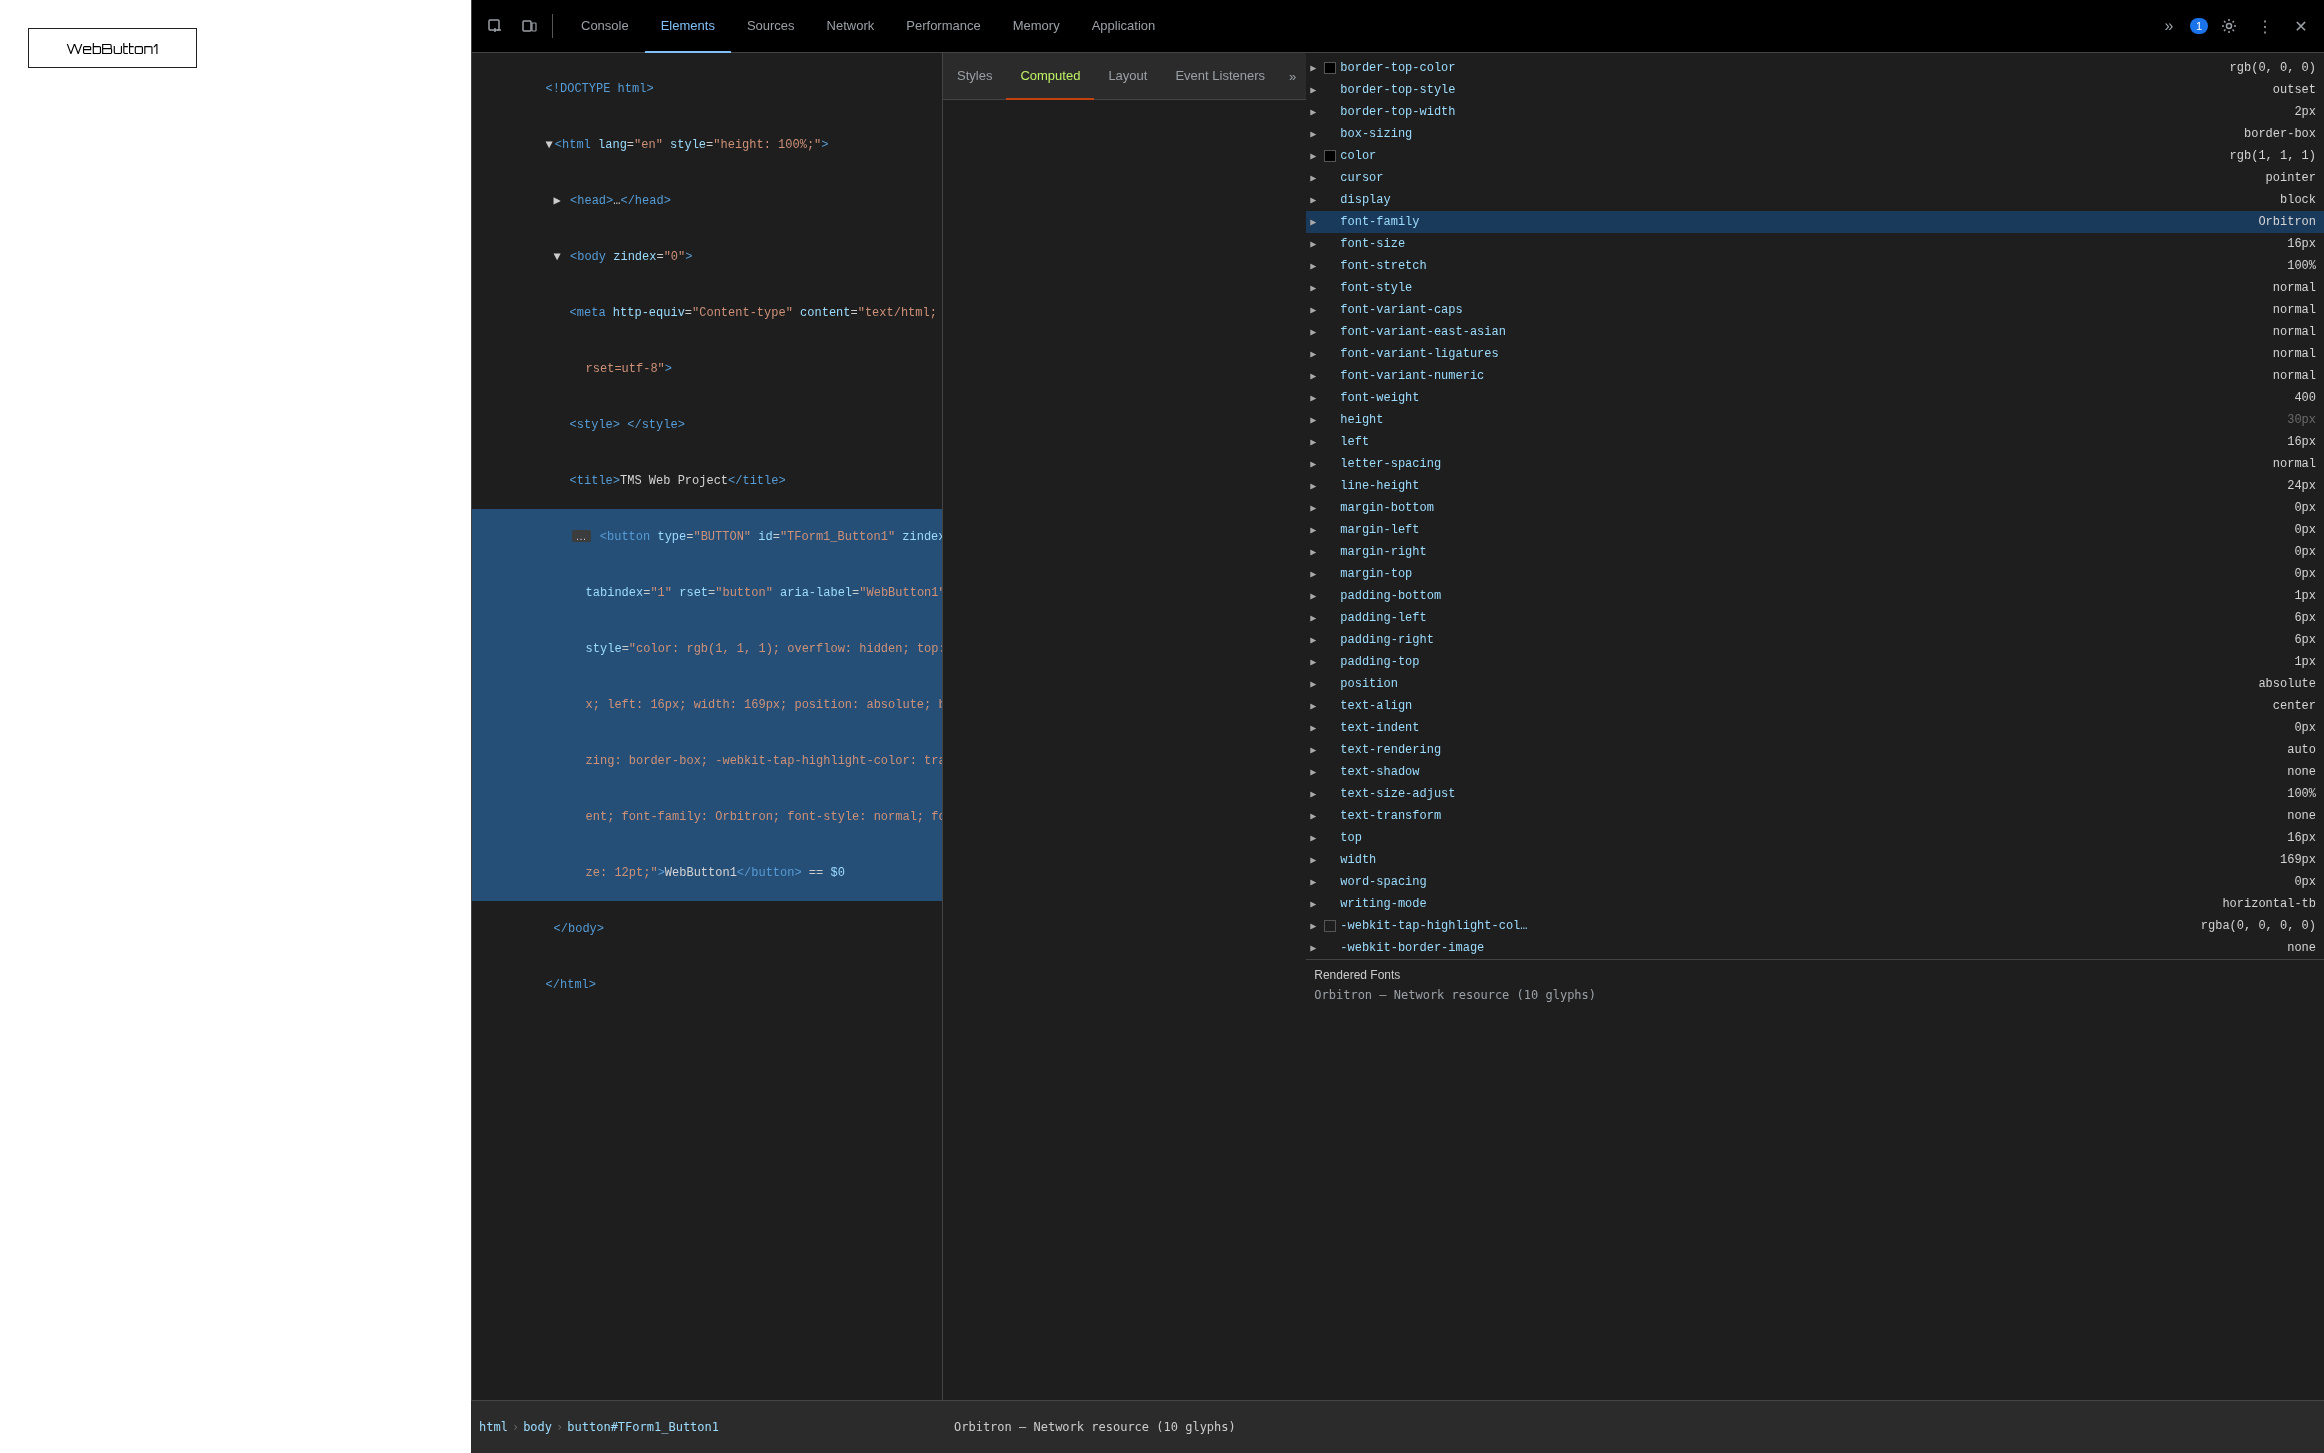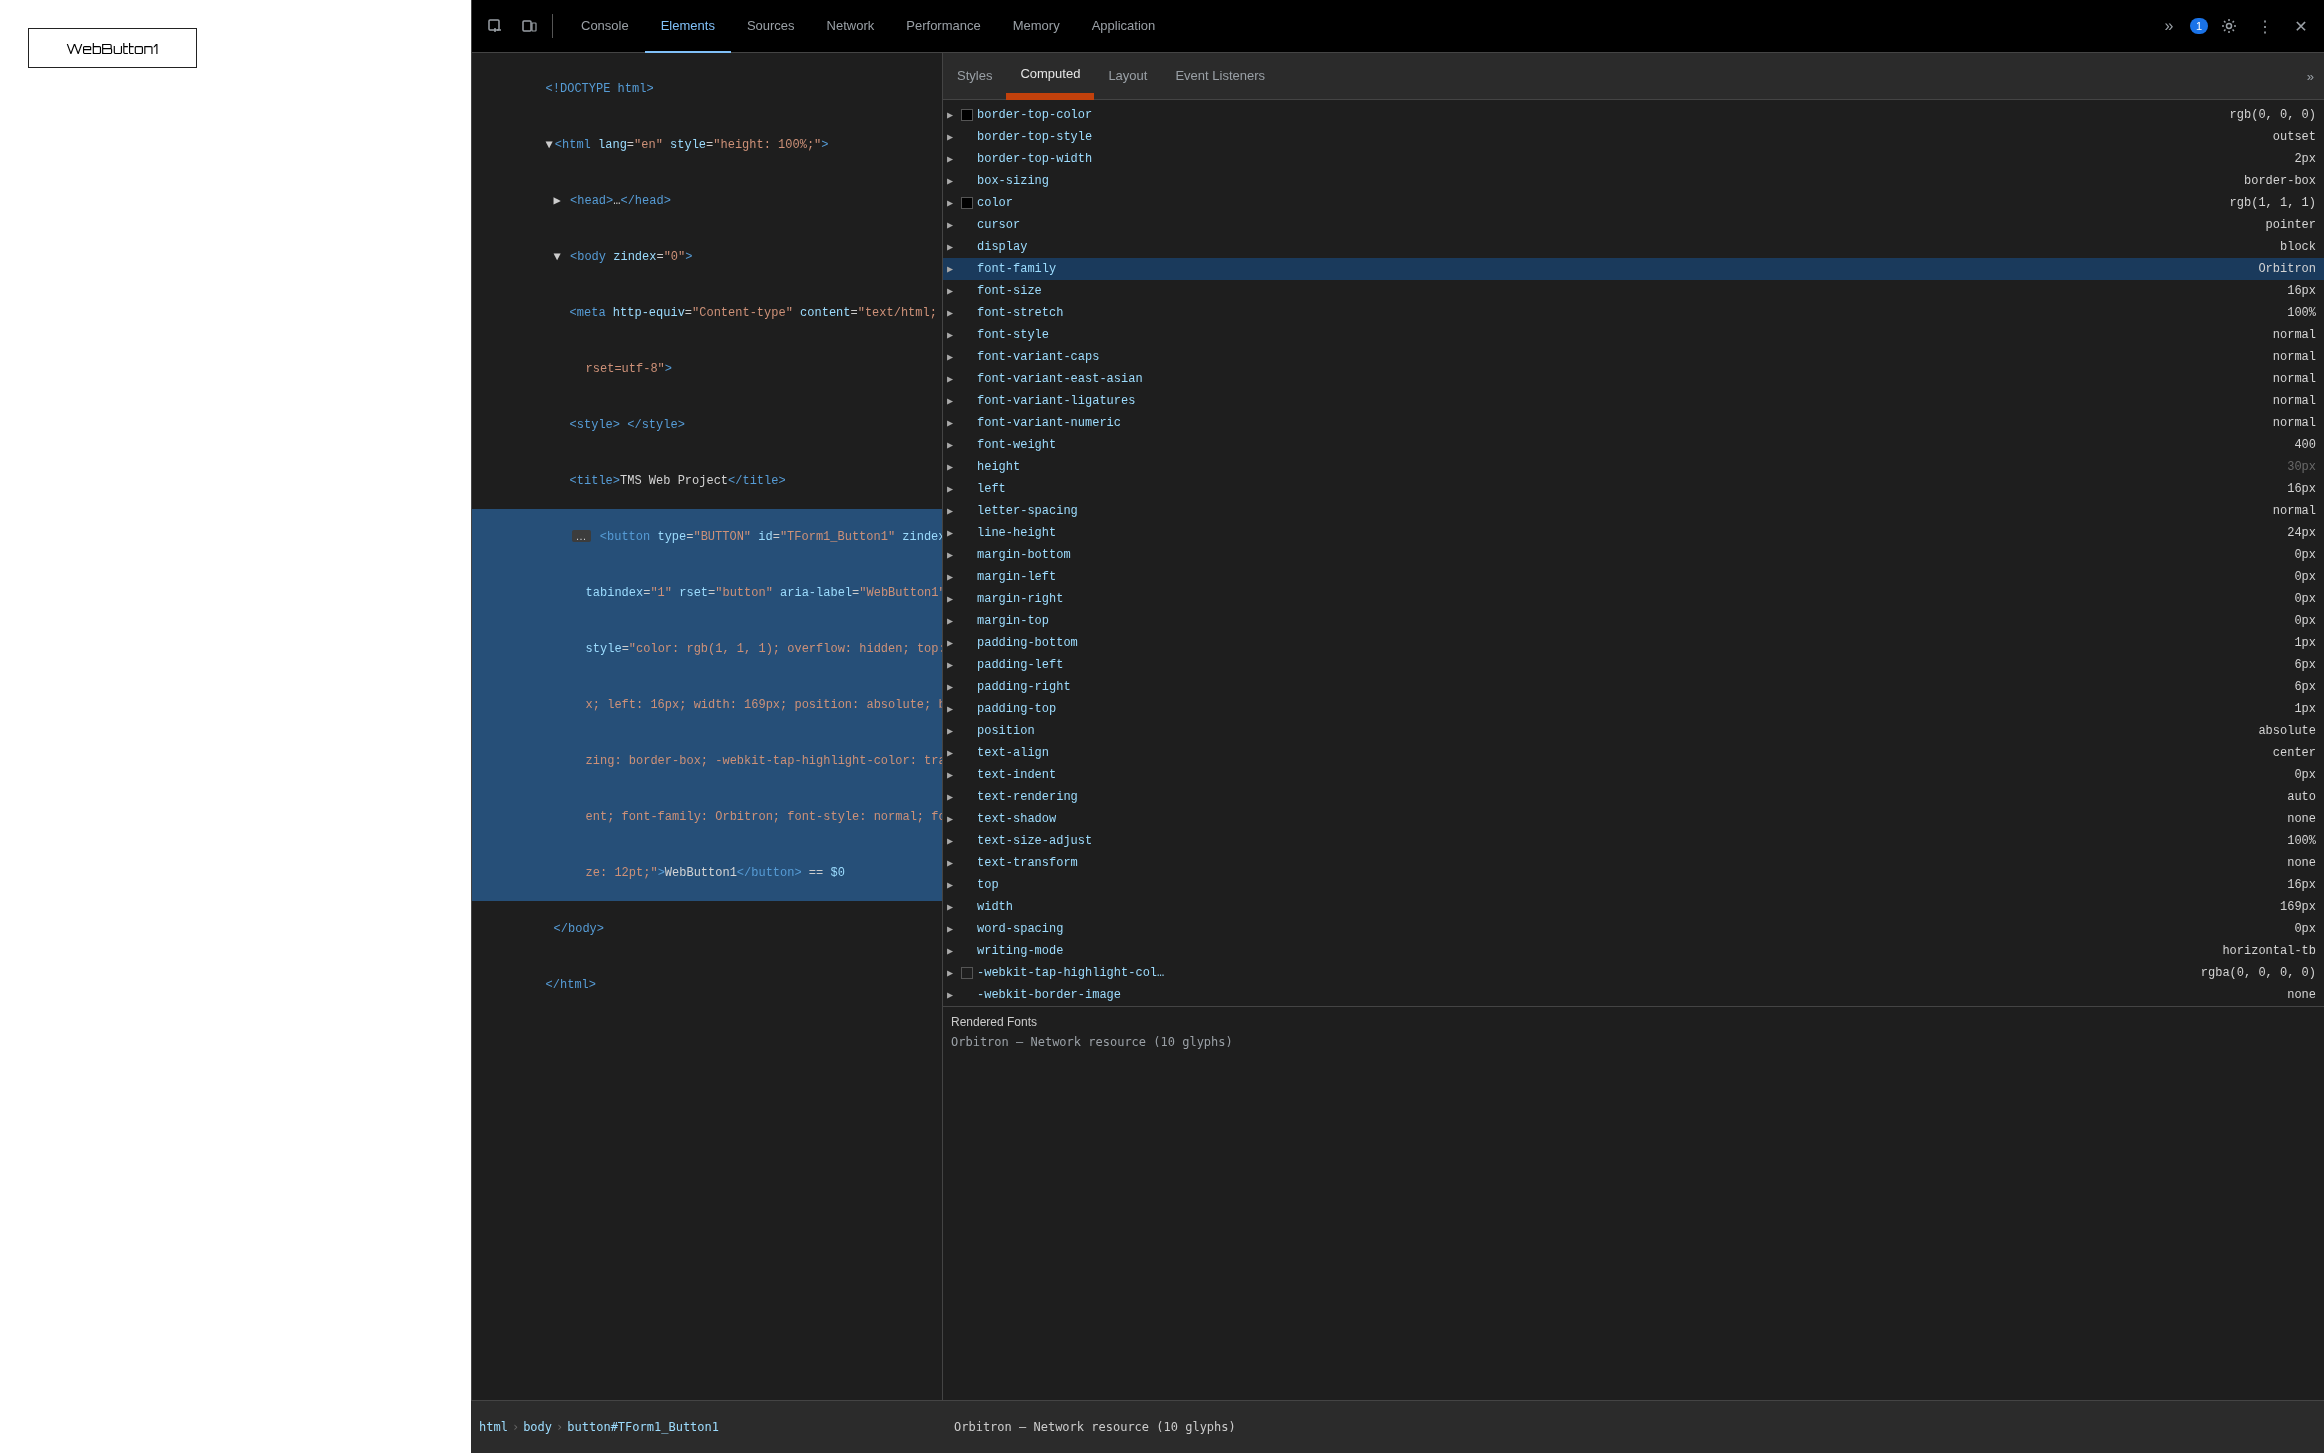--- a/index.html
+++ b/index.html
@@ -170,22 +170,22 @@
     .styles-tab {
       padding: 0 14px;
       display: flex; align-items: center;
       color: #9aa0a6;
       cursor: pointer;
       font-size: 13px;
       border-bottom: 2px solid transparent;
       height: 47px;
     }
     .styles-tab.active {
-      color: #e5e5e5;
-      border-bottom: 7px solid #c2410c;
+      color: #bef264;
+      border-bottom: 2px solid #c2410c;
     }
     .styles-more { margin-left: auto; padding: 0 10px; color: #9aa0a6; cursor: pointer; display: flex; align-items: center; }
 
     
     .computed-panel {
       flex: 1;
       overflow-y: auto;
       padding: 4px 0;
       font-family: 'Consolas', 'Courier New', monospace;
       font-size: 12px;
@@ -252,21 +252,20 @@
     .rendered-font-item {
       color: #9aa0a6;
       font-family: 'Consolas', monospace;
       font-size: 12px;
     }
 
     
     .devtools-right {
       flex: 1;
       display: flex;
-      flex-direction: column;
       overflow: hidden;
     }
 
     .html-indent-1 { padding-left: 24px; }
     .html-indent-2 { padding-left: 40px; }
     .html-indent-3 { padding-left: 56px; }
 
     .bottom-bar {
       position: absolute;
       bottom: 0;

